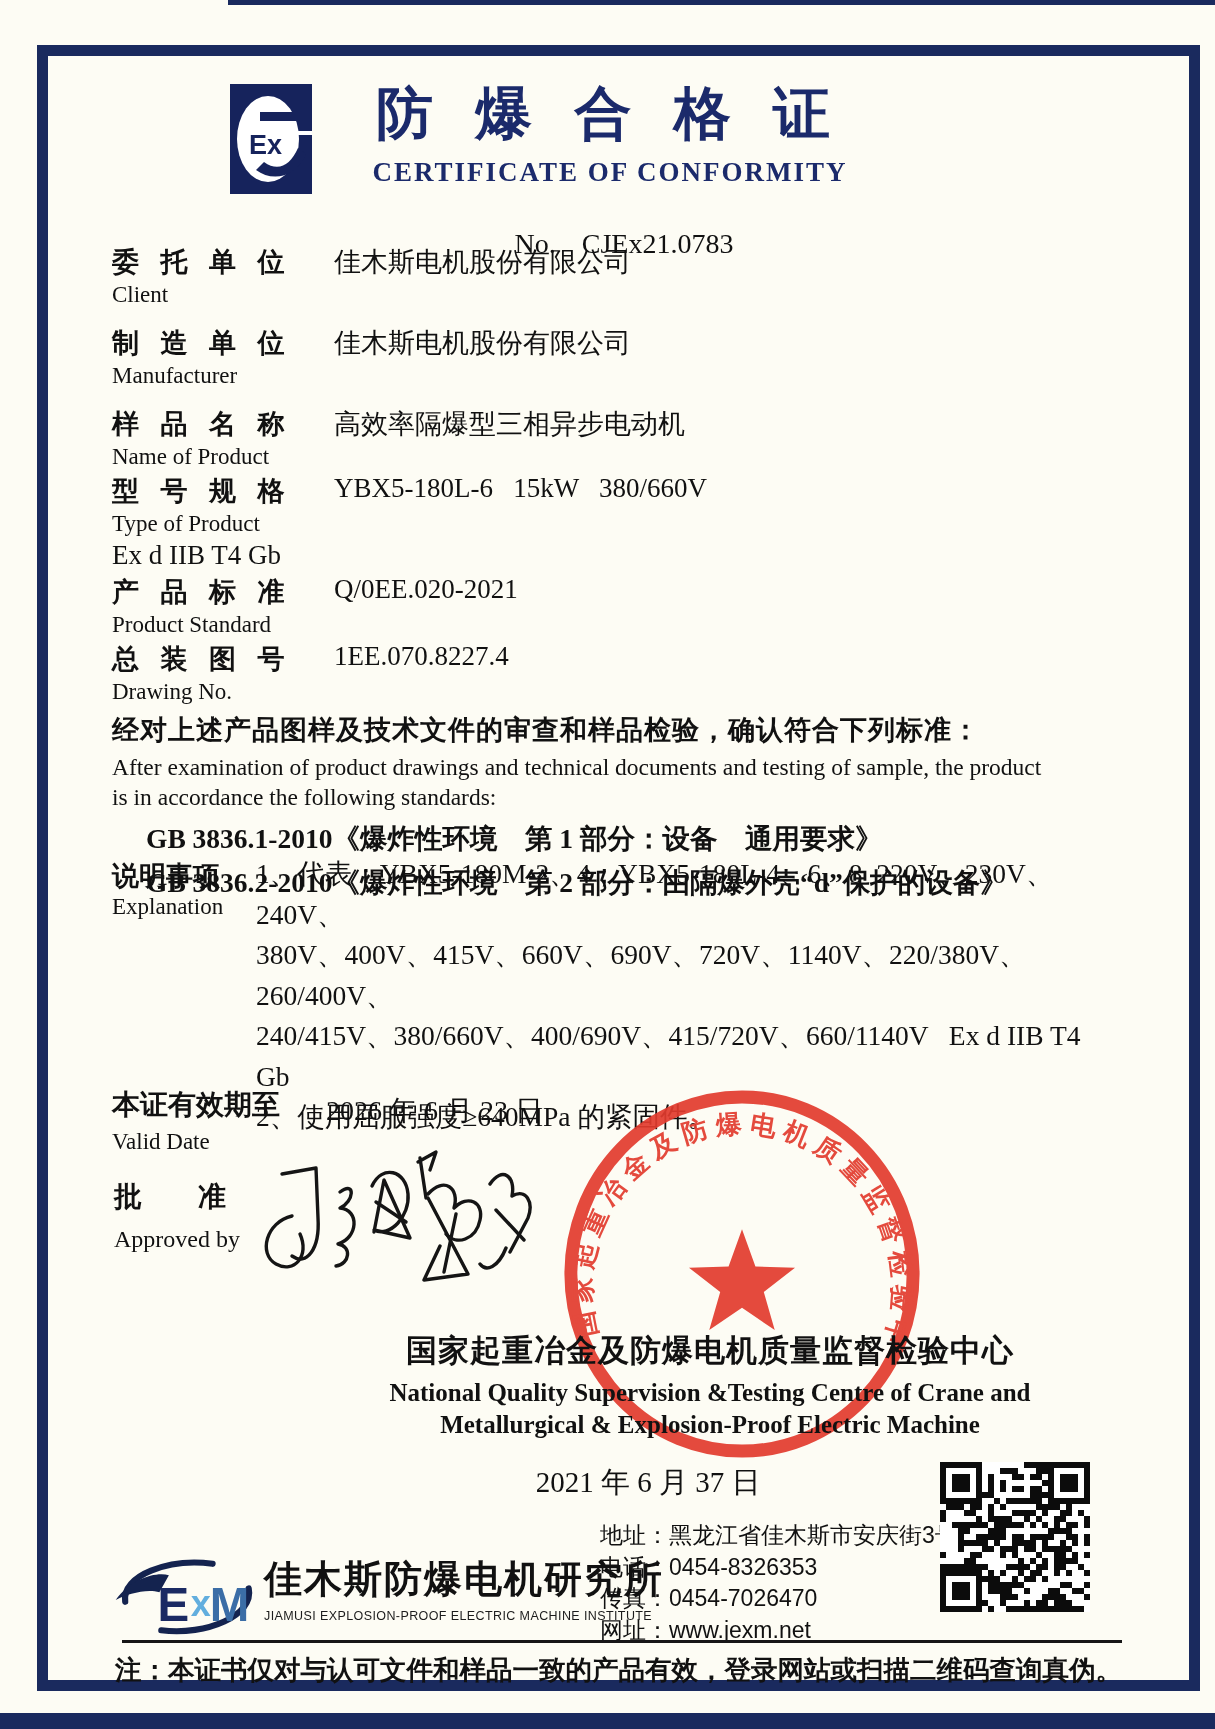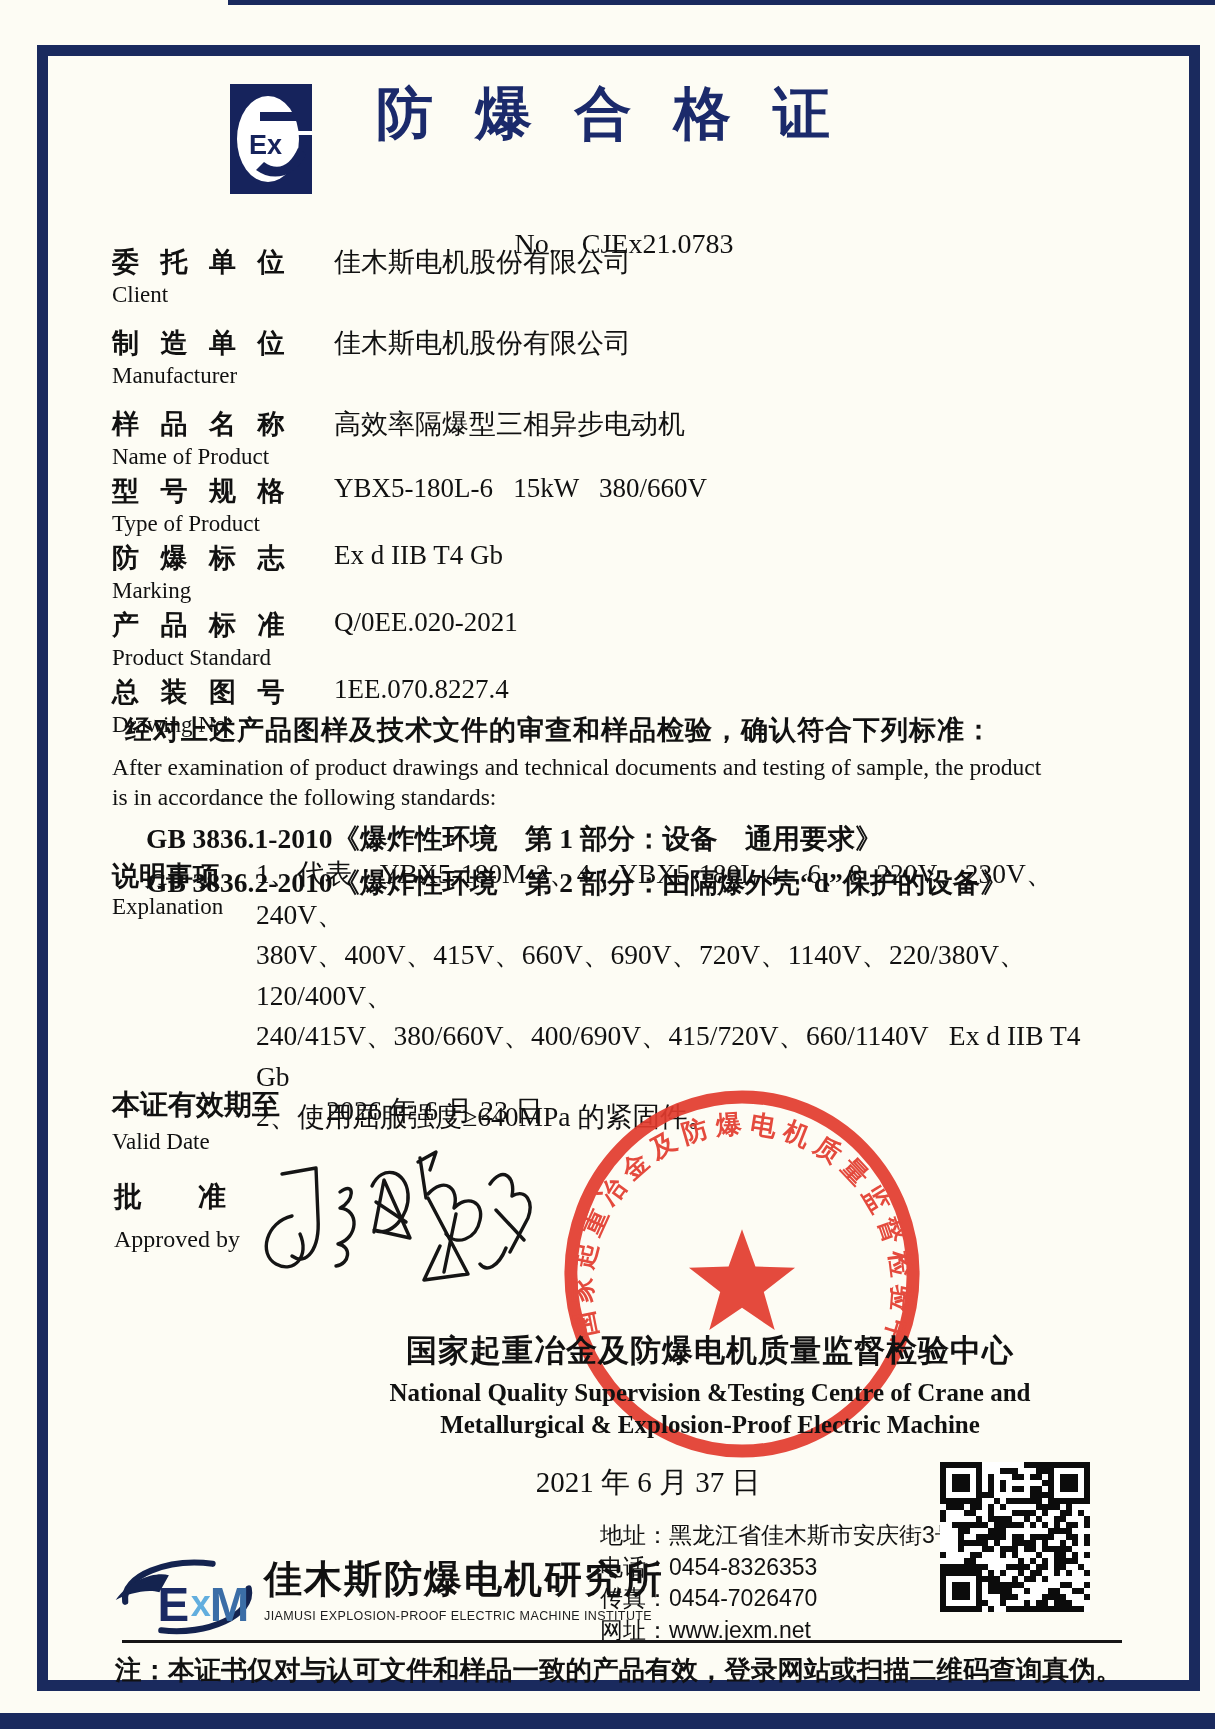--- a/index.html
+++ b/index.html
@@ -25,21 +25,21 @@
   .field-row.tall{margin-bottom:17px;}
   .f-label{width:222px;flex:0 0 222px;}
   .f-label .cn{font-family:"Liberation Sans","DejaVu Sans",sans-serif;font-weight:bold;
                font-size:27px;letter-spacing:7px;white-space:nowrap;}
   .f-label .en{font-size:23px;margin-top:2px;}
   .f-value .val{font-size:27px;white-space:pre-wrap;}
 
   
   .statement{position:absolute;left:112px;top:712px;width:1005px;}
   .st-cn{font-family:Liberation Sans, sans-serif;font-weight:bold;font-size:27px;
-         letter-spacing:1px;white-space:nowrap;margin-left:13px;}
+         letter-spacing:1px;white-space:nowrap;}
   .st-en{font-size:23.5px;line-height:30px;margin-top:4px;}
   .standards{margin-top:5px;padding-left:34px;font-size:27.5px;font-weight:600;line-height:44px;}
   .standards div{white-space:pre-wrap;}
 
   
   .exp-label{position:absolute;left:112px;top:858px;}
   .exp-label .cn{font-family:"Liberation Sans","DejaVu Sans",sans-serif;font-weight:bold;font-size:27px;}
   .exp-label .en{font-size:23px;margin-top:0;}
   .exp-lines{position:absolute;left:256px;top:854px;width:850px;font-size:27.5px;line-height:40.5px;}
   .exp-lines div{white-space:pre-wrap;}
@@ -94,20 +94,21 @@
     <rect x="0" y="0" width="82" height="110" fill="#16235c"></rect>
     <ellipse cx="38" cy="55" rx="31" ry="43" fill="#ffffff"></ellipse>
     <rect x="30" y="28" width="52" height="9" fill="#16235c"></rect>
     <rect x="14" y="47" width="68" height="4" fill="#ffffff"></rect>
     <text x="19" y="70" font-size="27" font-weight="bold" font-family="Liberation Sans, sans-serif" fill="#16235c">Ex</text>
     <path d="M34,78 C48,88 60,82 68,64 L76,70 C66,94 42,98 26,86 Z" fill="#16235c"></path>
   </svg>
 
   <div class="title-block">
     <div class="title-cn">防 爆 合 格 证</div>
+    <div class="title-en">CERTIFICATE OF CONFORMITY</div>
   </div>
   <div class="number-line">
     <span class="no-label">No.</span><span>CJEx21.0783</span>
   </div>
 
   <div class="fields">
     <div class="field-row tall">
       <div class="f-label">
         <div class="cn">委 托 单 位</div>
         <div class="en">Client</div>
@@ -139,24 +140,20 @@
     <div class="field-row">
       <div class="f-label">
         <div class="cn">型 号 规 格</div>
         <div class="en">Type of Product</div>
       </div>
       <div class="f-value">
         <div class="val">YBX5-180L-6   15kW   380/660V</div>
       </div>
     </div>
     <div class="field-row">
-      <div class="f-label">
-        <div class="cn">防 爆 标 志</div>
-        <div class="en">Marking</div>
-      </div>
       <div class="f-value">
         <div class="val">Ex d IIB T4 Gb</div>
       </div>
     </div>
     <div class="field-row">
       <div class="f-label">
         <div class="cn">产 品 标 准</div>
         <div class="en">Product Standard</div>
       </div>
       <div class="f-value">
@@ -185,21 +182,21 @@
       <div>GB 3836.2-2010《爆炸性环境　第 2 部分：由隔爆外壳“d”保护的设备》</div>
     </div>
   </div>
 
   <div class="exp-label">
     <div class="cn">说明事项</div>
     <div class="en">Explanation</div>
   </div>
   <div class="exp-lines">
     <div>1、代表：YBX5-180M-2、4；YBX5-180L-4、6、8  220V、230V、240V、</div>
-    <div>380V、400V、415V、660V、690V、720V、1140V、220/380V、120/400V、</div>
+    <div>380V、400V、415V、660V、690V、720V、1140V、220/380V、260/400V、</div>
     <div>240/415V、380/660V、400/690V、415/720V、660/1140V   Ex d IIB T4 Gb</div>
     <div>2、使用屈服强度≥640MPa 的紧固件。</div>
   </div>
 
   <div class="valid-label">
     <div class="cn">本证有效期至</div>
     <div class="en">Valid Date</div>
   </div>
   <div class="valid-value">2026 年 6 月 23 日</div>
 

